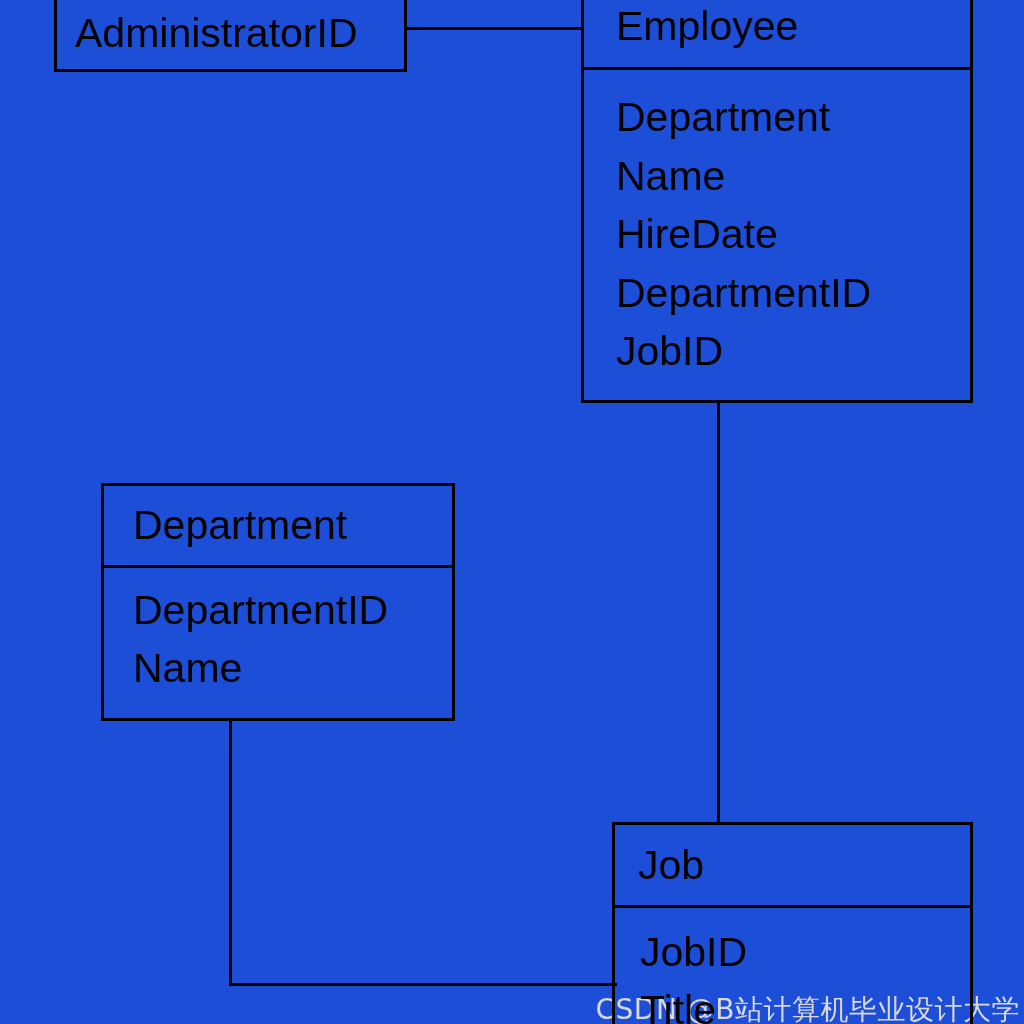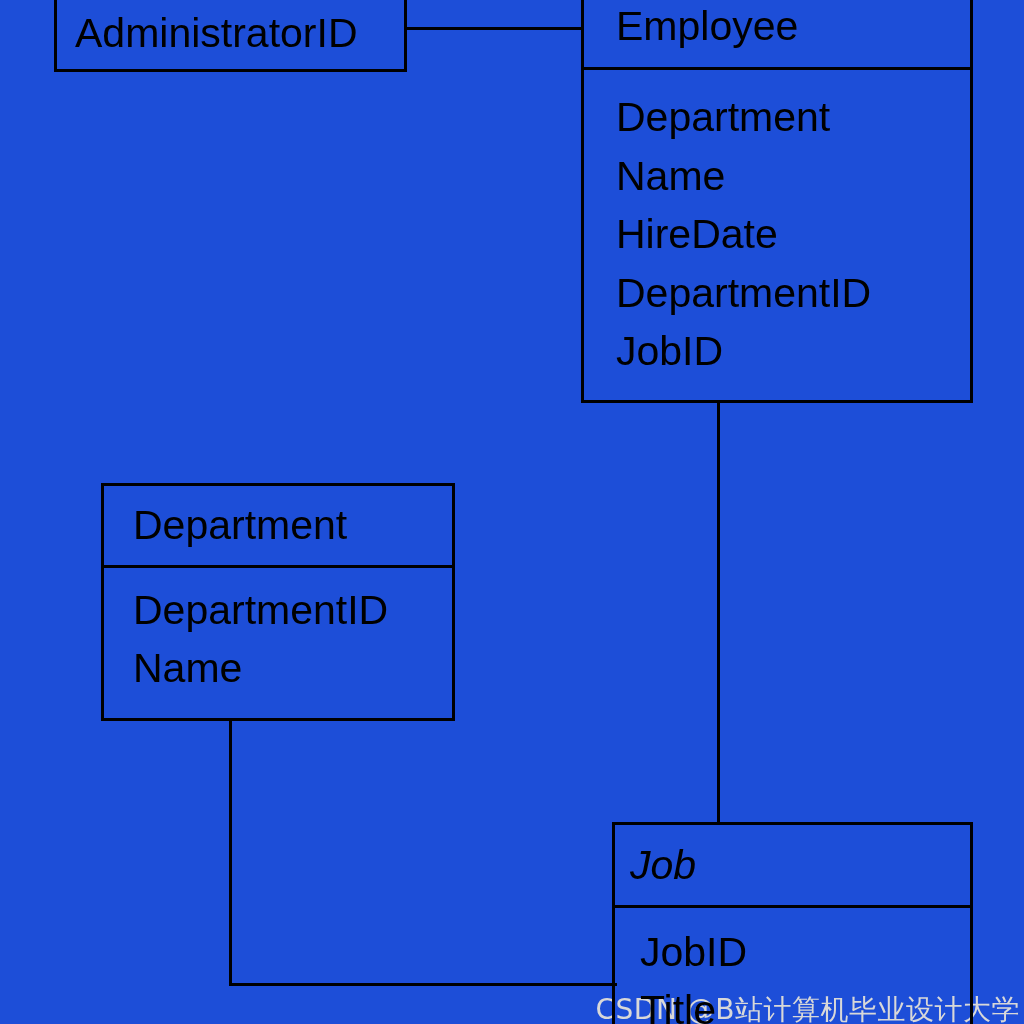--- a/index.html
+++ b/index.html
@@ -49,21 +49,21 @@
   .e-employee .entity-header { height: 85px; padding-left: 32px; }
   .e-employee .entity-fields { padding: 18px 0 0 32px; line-height: 58.5px; }
 
   
   .e-department { left: 53px; top: 483px; width: 354px; height: 238px; margin-left: 48px; }
   .e-department .entity-header { height: 82px; padding-left: 29px; }
   .e-department .entity-fields { padding: 13px 0 0 29px; line-height: 58px; }
 
   
   .e-job { left: 612px; top: 822px; width: 361px; height: 250px; }
-  .e-job .entity-header { height: 83px; padding-left: 15px; font-style: italic; }
+  .e-job .entity-header { height: 83px; padding-left: 23px; }
   .e-job .entity-fields { padding: 15px 0 0 25px; line-height: 58px; }
 
   
   .conn {
     position: absolute;
     background: #000000;
     z-index: 1;
   }
   .c-admin-employee { left: 405px; top: 27px;  width: 178px; height: 3px; }
   .c-employee-job   { left: 717px; top: 402px; width: 3px;   height: 420px; }

